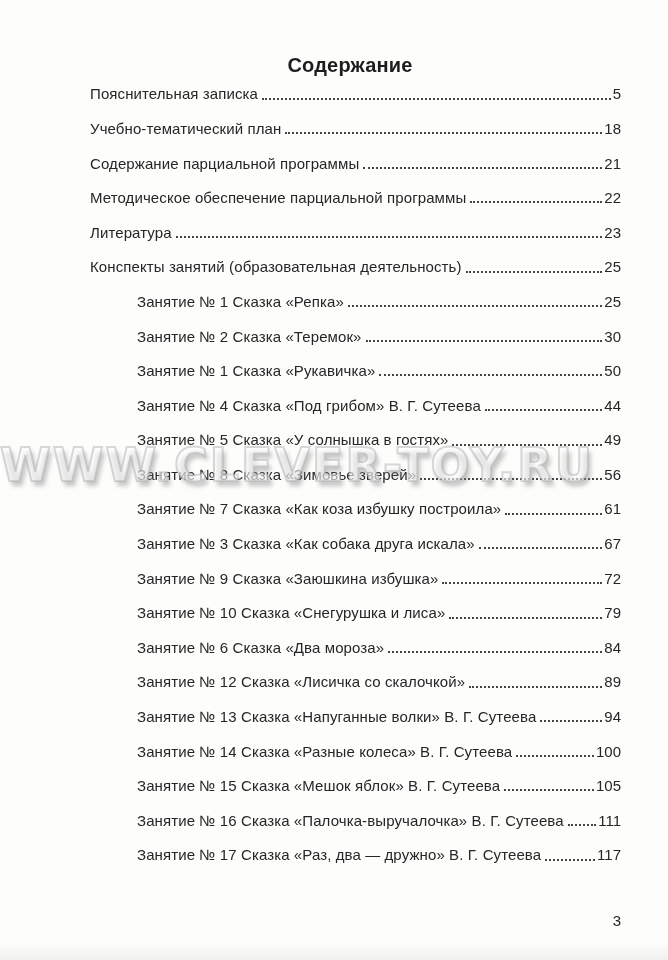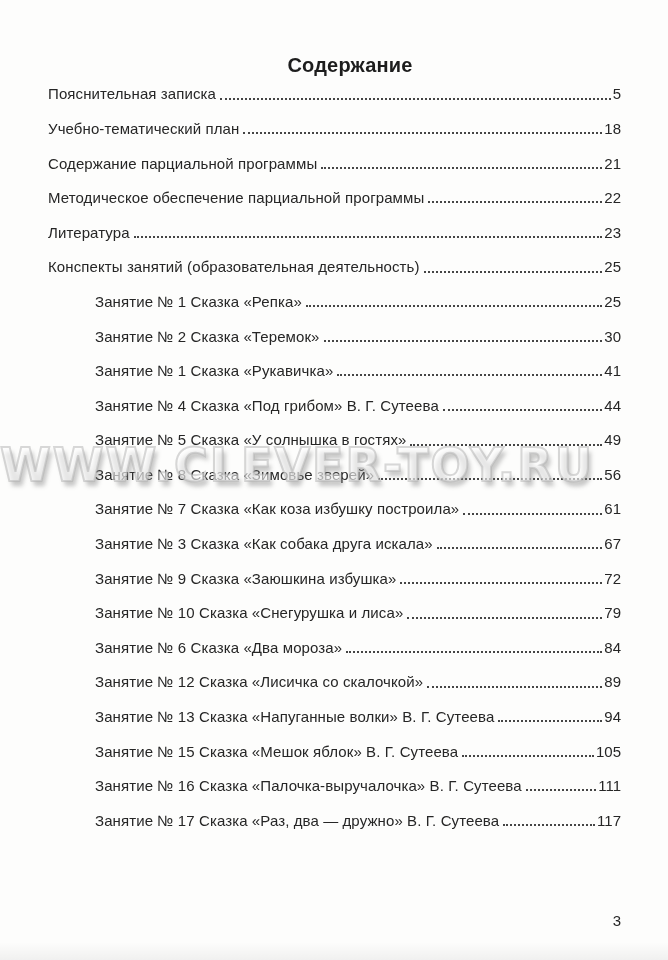--- a/index.html
+++ b/index.html
@@ -50,20 +50,21 @@
     font-size: 15px;
     line-height: 1.15;
   }
   .toc-row.indent {
     padding-left: 47px;
     text-align: center;
   }
   .toc-label {
     white-space: nowrap;
     letter-spacing: 0.1px;
+    margin-left: 42px;
   }
   .dots {
     flex: 1 1 auto;
     min-width: 12px;
     border-bottom: 2px dotted #454545;
     margin: 0 2px 3px 4px;
   }
   .toc-page {
     white-space: nowrap;
   }
@@ -133,21 +134,21 @@
     <span class="toc-page">25</span>
   </div>
       <div class="toc-row indent">
     <span class="toc-label">Занятие № 2 Сказка «Теремок»</span>
     <span class="dots"></span>
     <span class="toc-page">30</span>
   </div>
       <div class="toc-row indent">
     <span class="toc-label">Занятие № 1 Сказка «Рукавичка»</span>
     <span class="dots"></span>
-    <span class="toc-page">41</span>
+    <span class="toc-page">50</span>
   </div>
       <div class="toc-row indent">
     <span class="toc-label">Занятие № 4 Сказка «Под грибом» В. Г. Сутеева</span>
     <span class="dots"></span>
     <span class="toc-page">44</span>
   </div>
       <div class="toc-row indent">
     <span class="toc-label">Занятие № 5 Сказка «У солнышка в гостях»</span>
     <span class="dots"></span>
     <span class="toc-page">49</span>
@@ -184,20 +185,25 @@
   </div>
       <div class="toc-row indent">
     <span class="toc-label">Занятие № 12 Сказка «Лисичка со скалочкой»</span>
     <span class="dots"></span>
     <span class="toc-page">89</span>
   </div>
       <div class="toc-row indent">
     <span class="toc-label">Занятие № 13 Сказка «Напуганные волки» В. Г. Сутеева</span>
     <span class="dots"></span>
     <span class="toc-page">94</span>
+  </div>
+      <div class="toc-row indent">
+    <span class="toc-label">Занятие № 14 Сказка «Разные колеса» В. Г. Сутеева</span>
+    <span class="dots"></span>
+    <span class="toc-page">100</span>
   </div>
       <div class="toc-row indent">
     <span class="toc-label">Занятие № 15 Сказка «Мешок яблок» В. Г. Сутеева</span>
     <span class="dots"></span>
     <span class="toc-page">105</span>
   </div>
       <div class="toc-row indent">
     <span class="toc-label">Занятие № 16 Сказка «Палочка-выручалочка» В. Г. Сутеева</span>
     <span class="dots"></span>
     <span class="toc-page">111</span>

